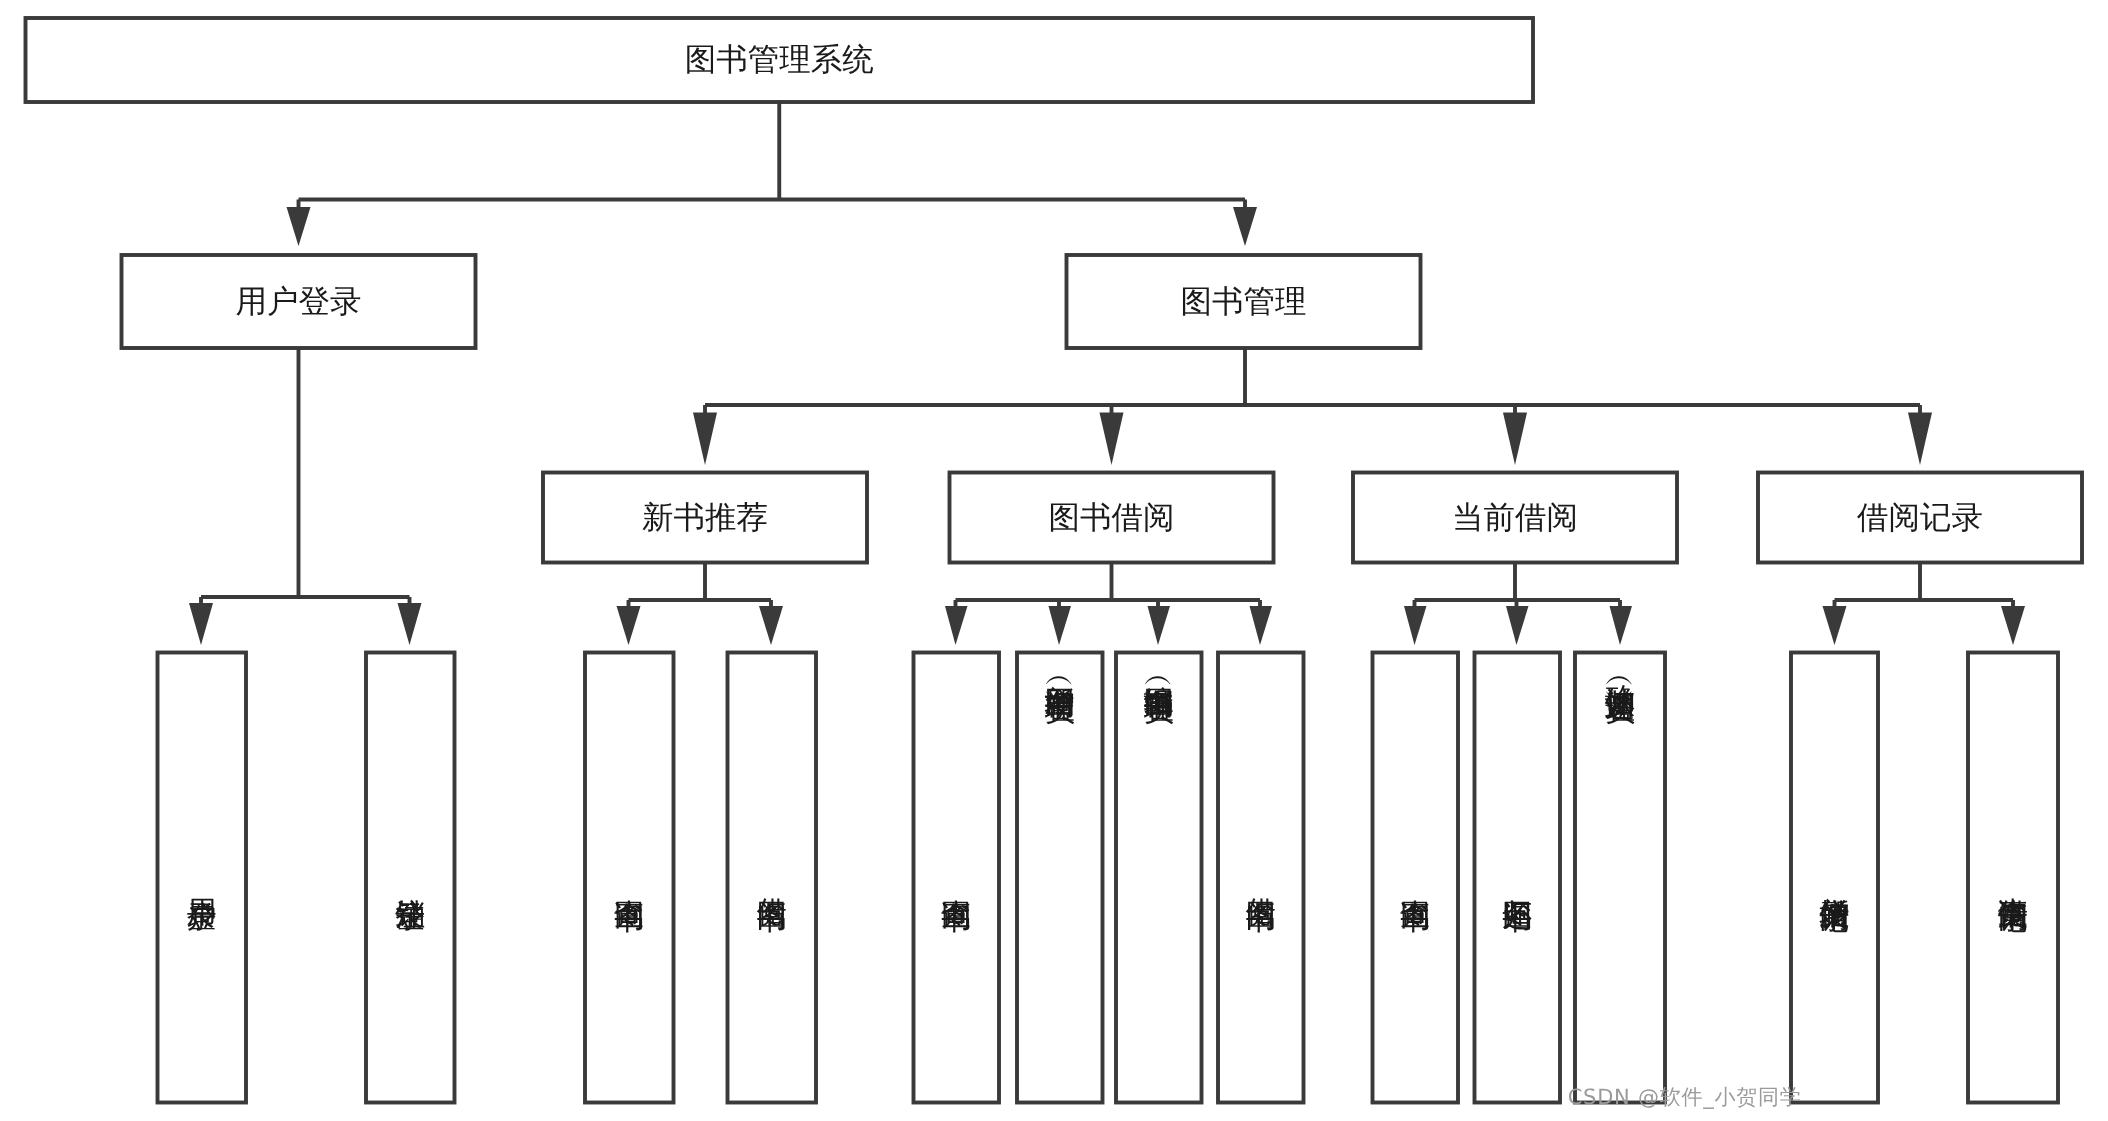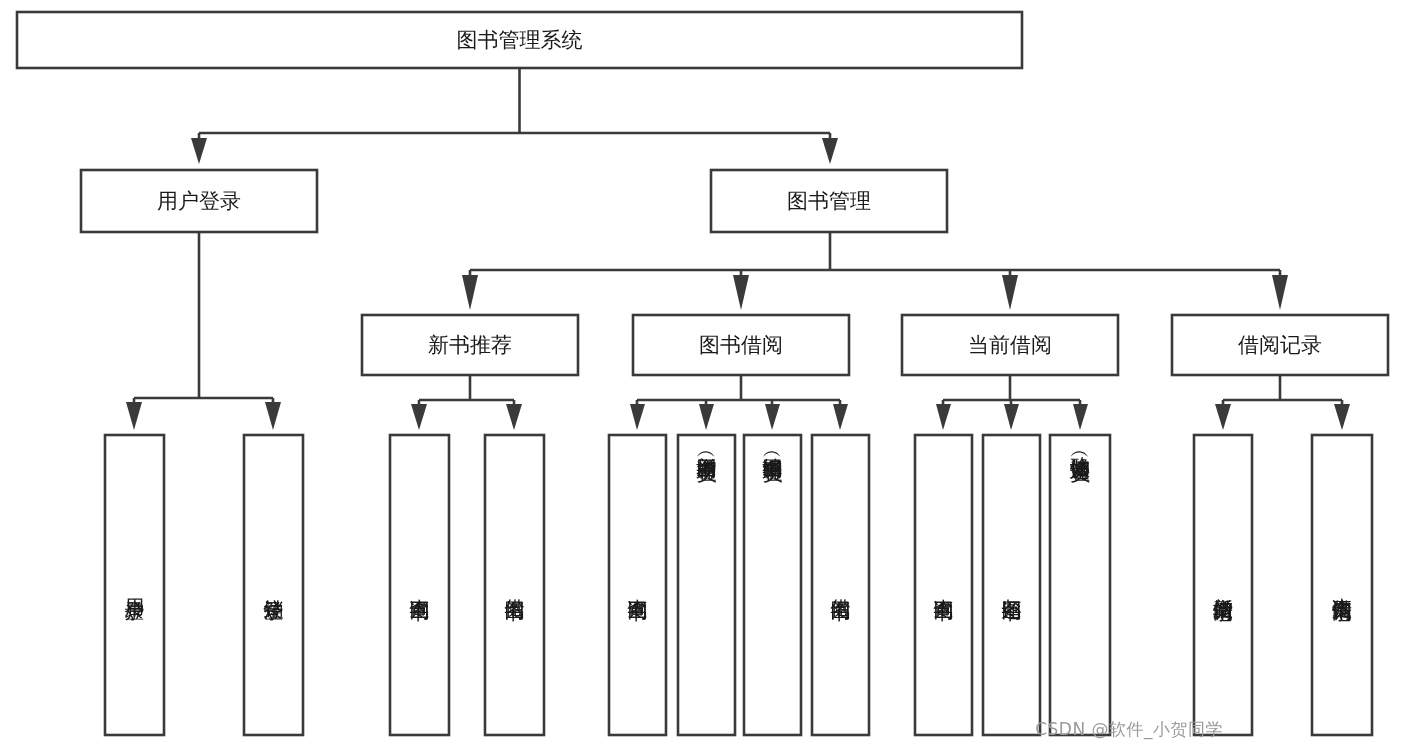--- a/index.html
+++ b/index.html
@@ -61,23 +61,23 @@
     text-orientation: upright;
     letter-spacing: 1px;
     font-size: 20px;
     line-height: 1.05;
     color: #1a1a1a;
     white-space: nowrap;
     font-family: "DejaVu Sans", "Liberation Sans", sans-serif;
   }
   .watermark {
     position: absolute;
-    right: 1px;
+    right: 23px;
     bottom: 6px;
-    font-size: 17px;
+    font-size: 14px;
     color: #9a9a9a;
     font-family: "DejaVu Sans", "Liberation Sans", sans-serif;
     white-space: nowrap;
     letter-spacing: 0.5px;
   }
 </style>
 </head>
 <body>
 
 <div id="diagram-root">

